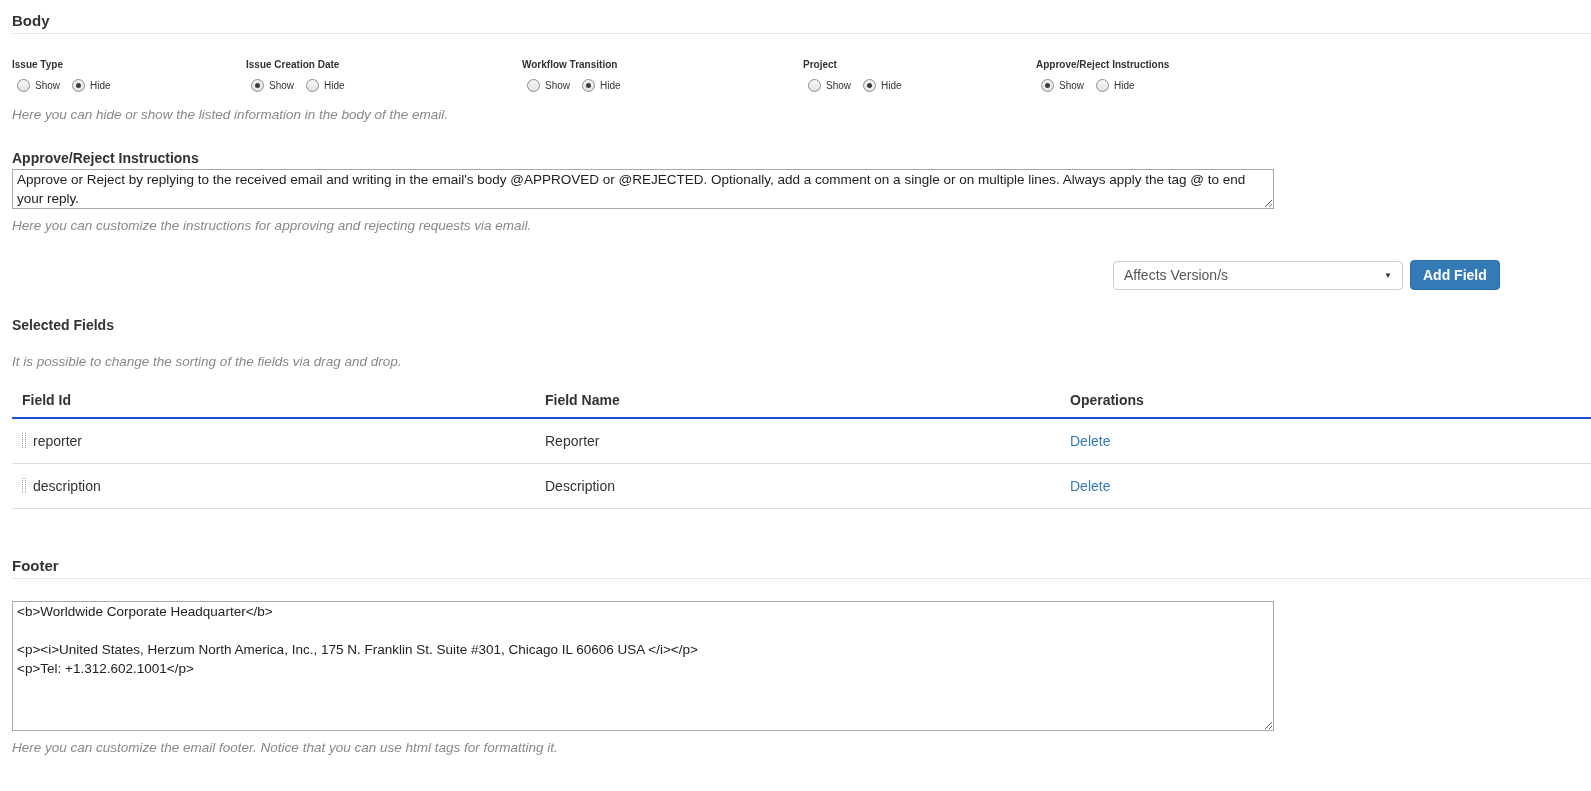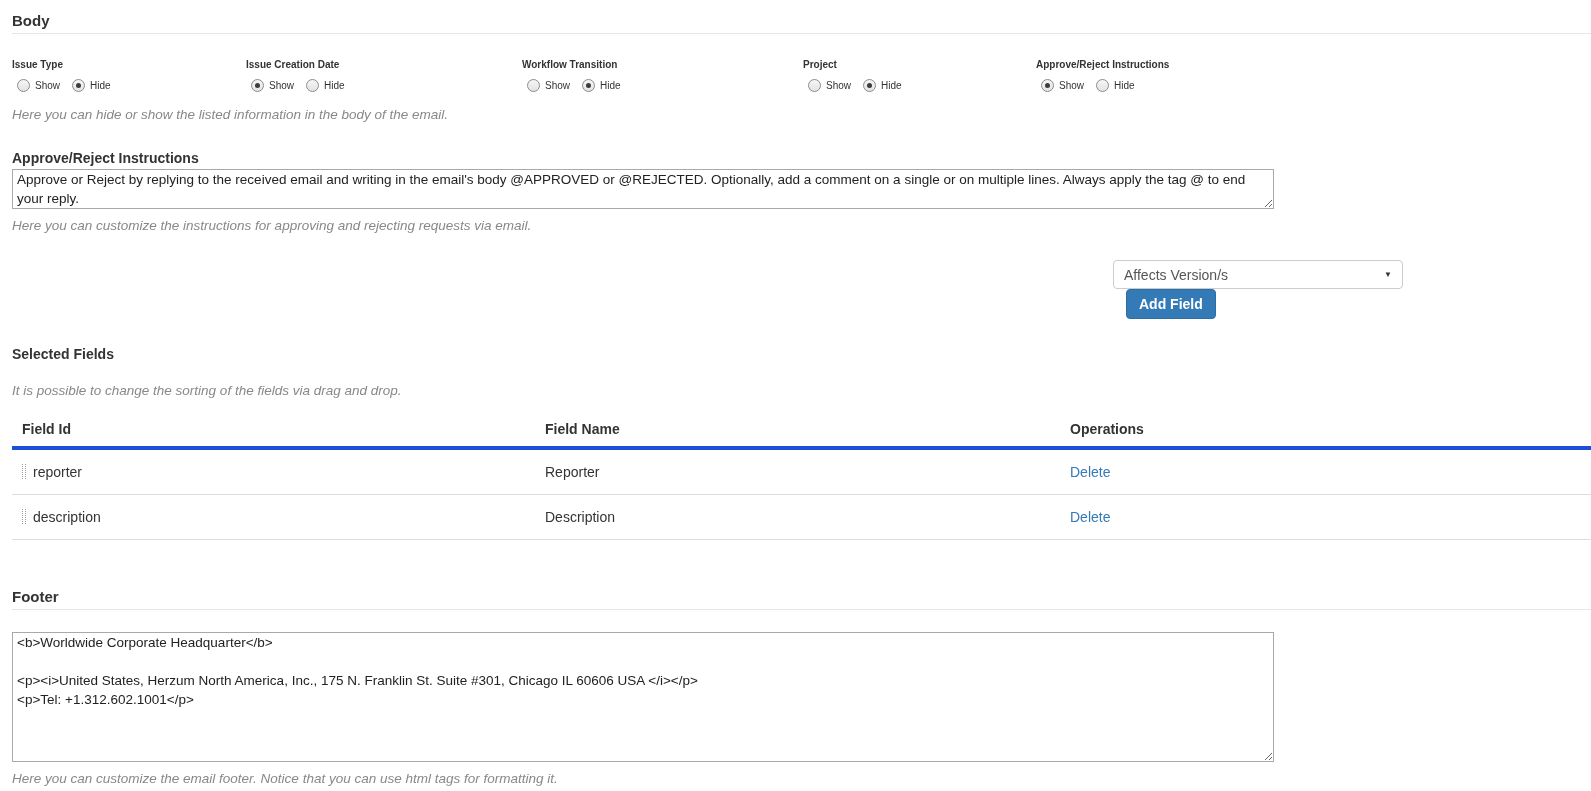--- a/index.html
+++ b/index.html
@@ -80,37 +80,37 @@
     padding: 1px 4px;
     margin-top: 3px;
     resize: vertical;
     background: #fff;
   }
   #instructions-textarea { height: 40px; }
   .help-under-textarea { margin-top: 9px; }
 
   
   .add-field-block { margin-left: 1101px; margin-top: 27px; width: 430px; }
-  .add-field-row { display: flex; align-items: flex-start; margin-top: 6px; flex-direction: column; }
+  .add-field-row { display: flex; align-items: center; margin-top: 6px; }
   .select-box {
     width: 290px; height: 29px;
     border: 1px solid #ccc;
     border-radius: 4px;
     background: #fff;
     display: flex;
     align-items: center;
     justify-content: space-between;
     padding: 0 10px;
     color: #555;
     font-size: 14px;
     cursor: default;
   }
   .select-caret { font-size: 8px; color: #333; margin-left: 8px; }
   .btn-primary {
-    margin-left: 13px;
+    margin-left: 7px;
     height: 30px;
     padding: 0 12px;
     background: #337ab7;
     border: 1px solid #2e6da4;
     border-radius: 4px;
     color: #fff;
     font-weight: bold;
     font-size: 14px;
     font-family: "Liberation Sans", "DejaVu Sans", sans-serif;
     cursor: pointer;
@@ -124,21 +124,21 @@
     width: 100%;
     border-collapse: collapse;
     margin-top: 13px;
   }
   .fields-table th {
     text-align: left;
     font-weight: bold;
     font-size: 14px;
     color: #333;
     padding: 10px 10px 9px 10px;
-    border-bottom: 4px solid #1d4ed8;
+    border-bottom: 2px solid #1d4ed8;
   }
   .fields-table th.col-field-id { width: 523px; }
   .fields-table th.col-field-name { width: 525px; }
   .fields-table td {
     padding: 14px 10px;
     border-bottom: 1px solid #ddd;
     font-size: 14px;
     color: #333;
   }
   .drag-handle {

